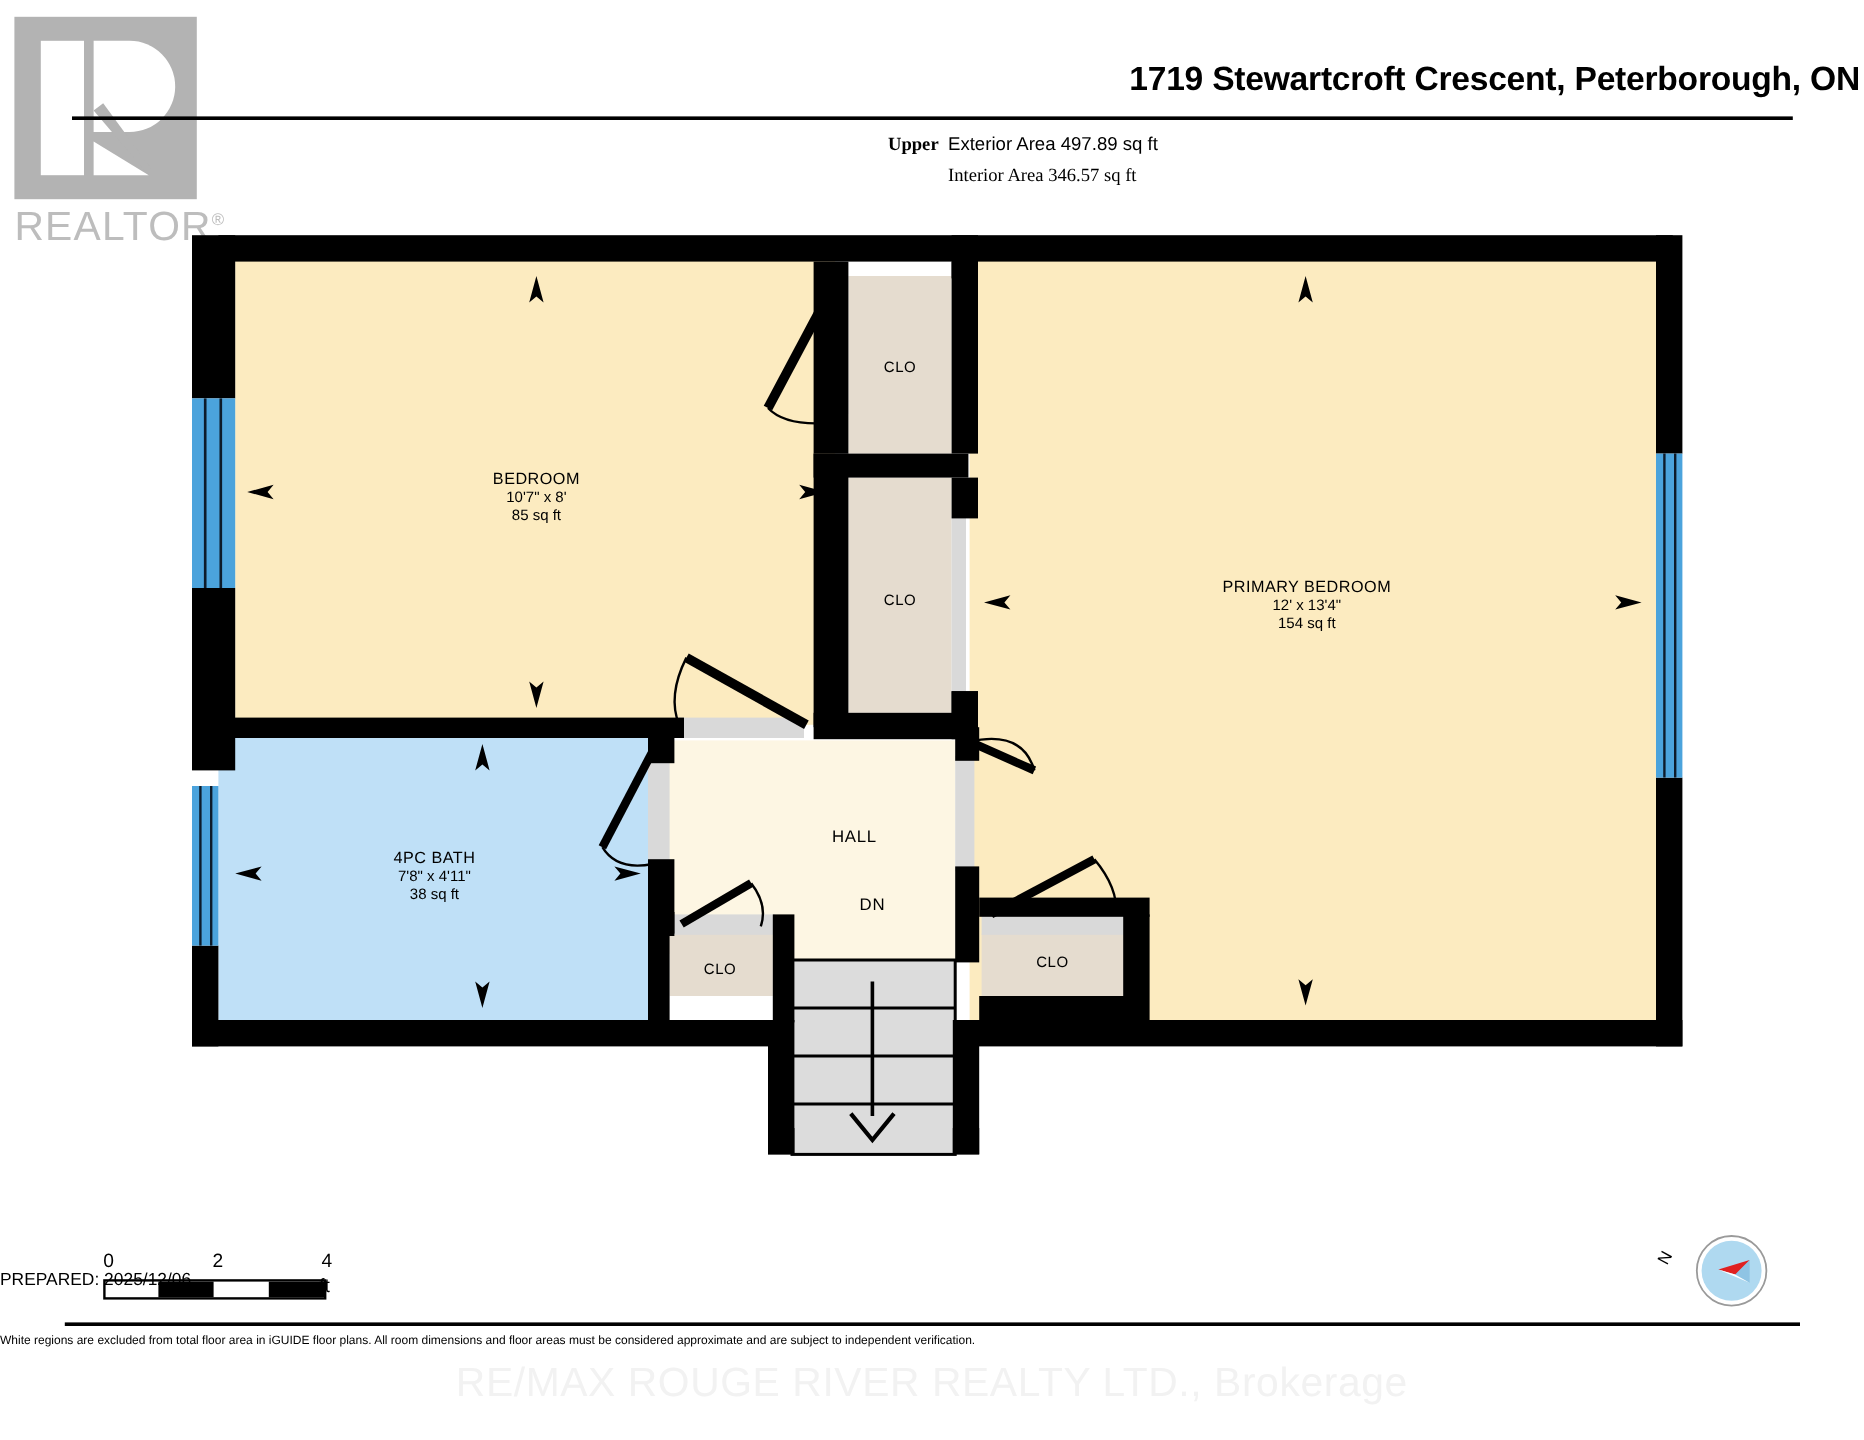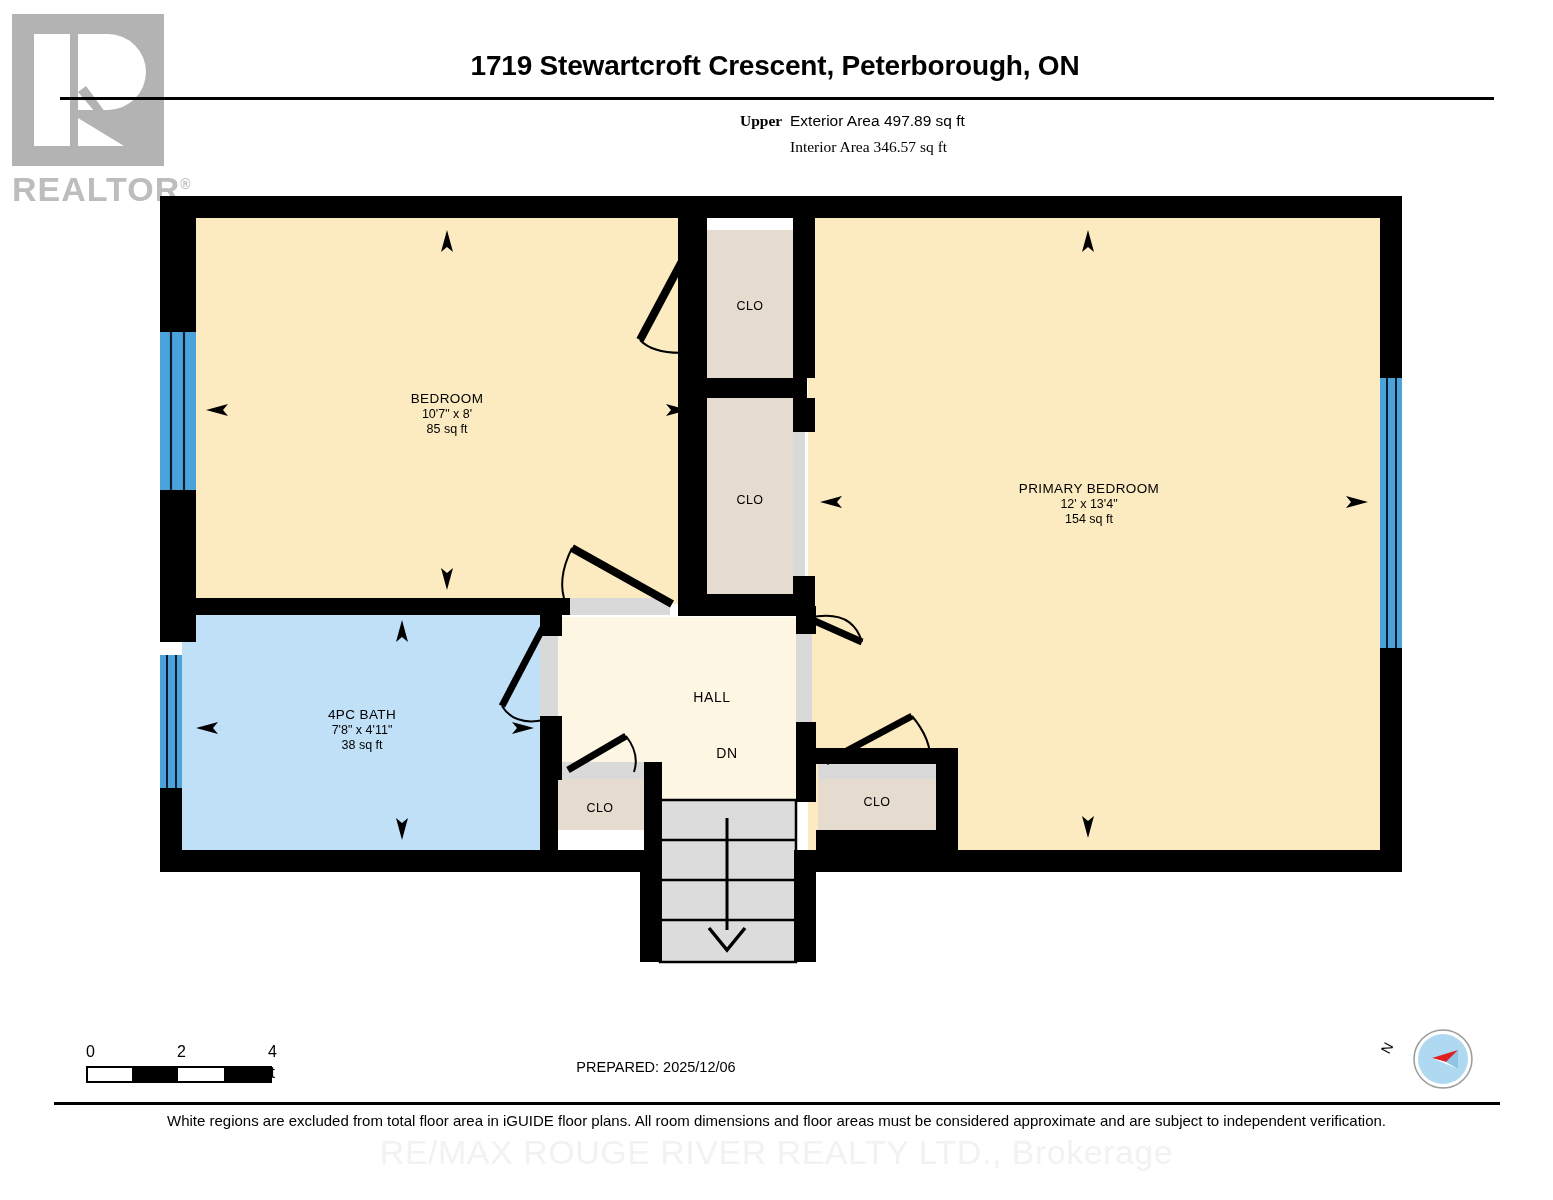--- a/index.html
+++ b/index.html
@@ -16,21 +16,21 @@
     overflow: hidden;
     color: #000;
   }
 
   
   #header-title {
     position: absolute;
     left: 0;
     top: 50px;
     width: 1550px;
-    text-align: center;
+    text-align: right;
     font-size: 28px;
     font-weight: bold;
     letter-spacing: -0.2px;
   }
   #header-rule {
     position: absolute;
     left: 60px;
     top: 97px;
     width: 1434px;
     height: 3px;
@@ -64,21 +64,20 @@
     font-family: Liberation Serif, serif;
   }
 
   
   #realtor-logo {
     position: absolute;
     left: 12px;
     top: 14px;
     width: 180px;
     height: 190px;
-    font-weight: bold;
   }
   #realtor-logo .sq {
     position: absolute;
     left: 0;
     top: 0;
     width: 152px;
     height: 152px;
     background: #b3b3b3;
   }
   #realtor-logo .word {
@@ -144,38 +143,36 @@
     position: absolute;
     left: 266px;
     top: 1064px;
     font-size: 16px;
   }
   #prepared {
     position: absolute;
     left: 0;
     top: 1059px;
     width: 1312px;
-    text-align: center;
     font-size: 14.5px;
   }
   #footer-rule {
     position: absolute;
     left: 54px;
     top: 1102px;
     width: 1446px;
     height: 3px;
     background: #000;
   }
   #disclaimer {
     position: absolute;
     left: 0;
     top: 1112px;
     width: 1553px;
-    text-align: center;
-    font-size: 15px;
+    font-size: 10px;
   }
   #watermark {
     position: absolute;
     left: 0;
     top: 1133px;
     width: 1553px;
     text-align: center;
     font-size: 34px;
     color: #f2f2f2;
     letter-spacing: 0.5px;

